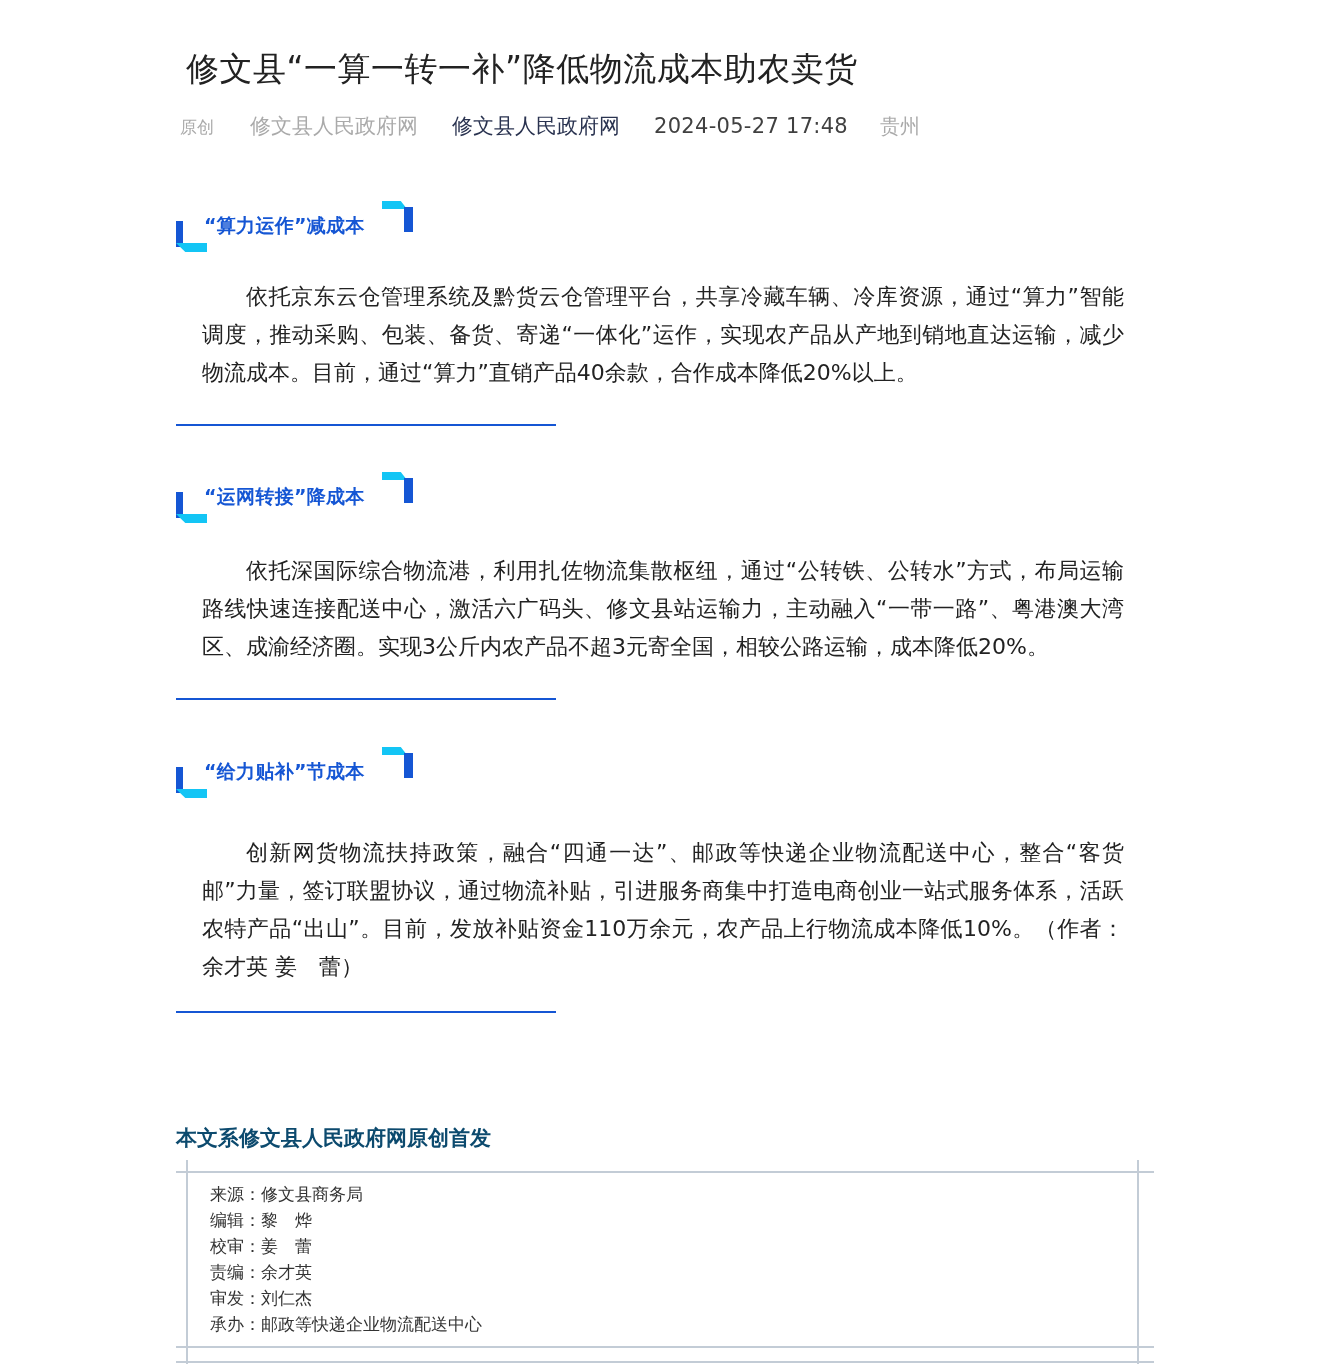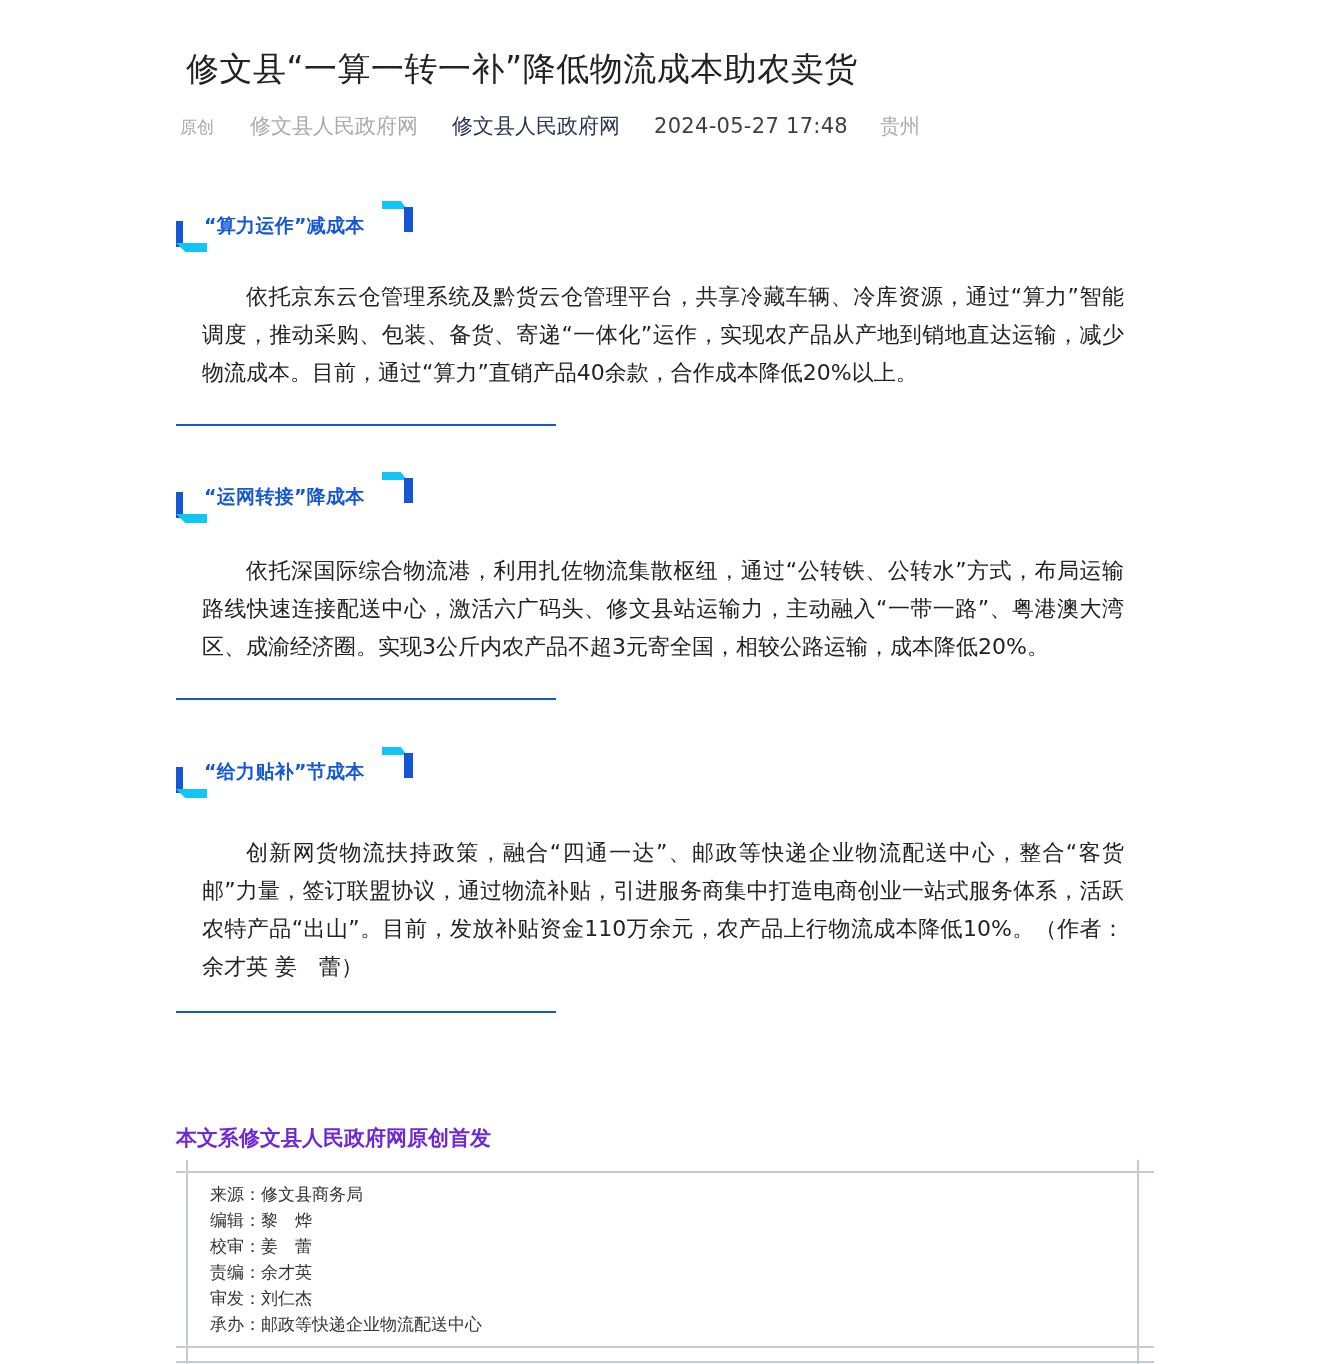--- a/index.html
+++ b/index.html
@@ -42,21 +42,21 @@
 
     .para {
       position: absolute; left: 26px; width: 922px;
       font-size: 22px; line-height: 38px; color: #222222; text-indent: 44px;
       text-align: justify;
     }
 
     .divider { position: absolute; left: 0; width: 380px; height: 2px; background: #1556d4; }
 
     .footer-note {
-      position: absolute; left: 0; top: 1124px; font-size: 21px; font-weight: bold; color: #6d28d9; white-space: nowrap;
+      position: absolute; left: 0; top: 1124px; font-size: 21px; font-weight: bold; color: #0c4a6e; white-space: nowrap;
     }
 
     .info-table { position: absolute; left: 0; top: 1160px; width: 978px; height: 204px; font-family: Liberation Serif, serif; }
     .info-table .hline { position: absolute; left: 0; width: 978px; height: 2px; background: #c3ccd6; }
     .info-table .vline { position: absolute; top: 0; width: 2px; height: 204px; background: #c3ccd6; }
     .info-rows { position: absolute; left: 34px; top: 22px; }
     .info-row { font-size: 17px; line-height: 26px; color: #333333; white-space: nowrap; }
     .info-row .k { display: inline-block; }
   </style>
 </head>

